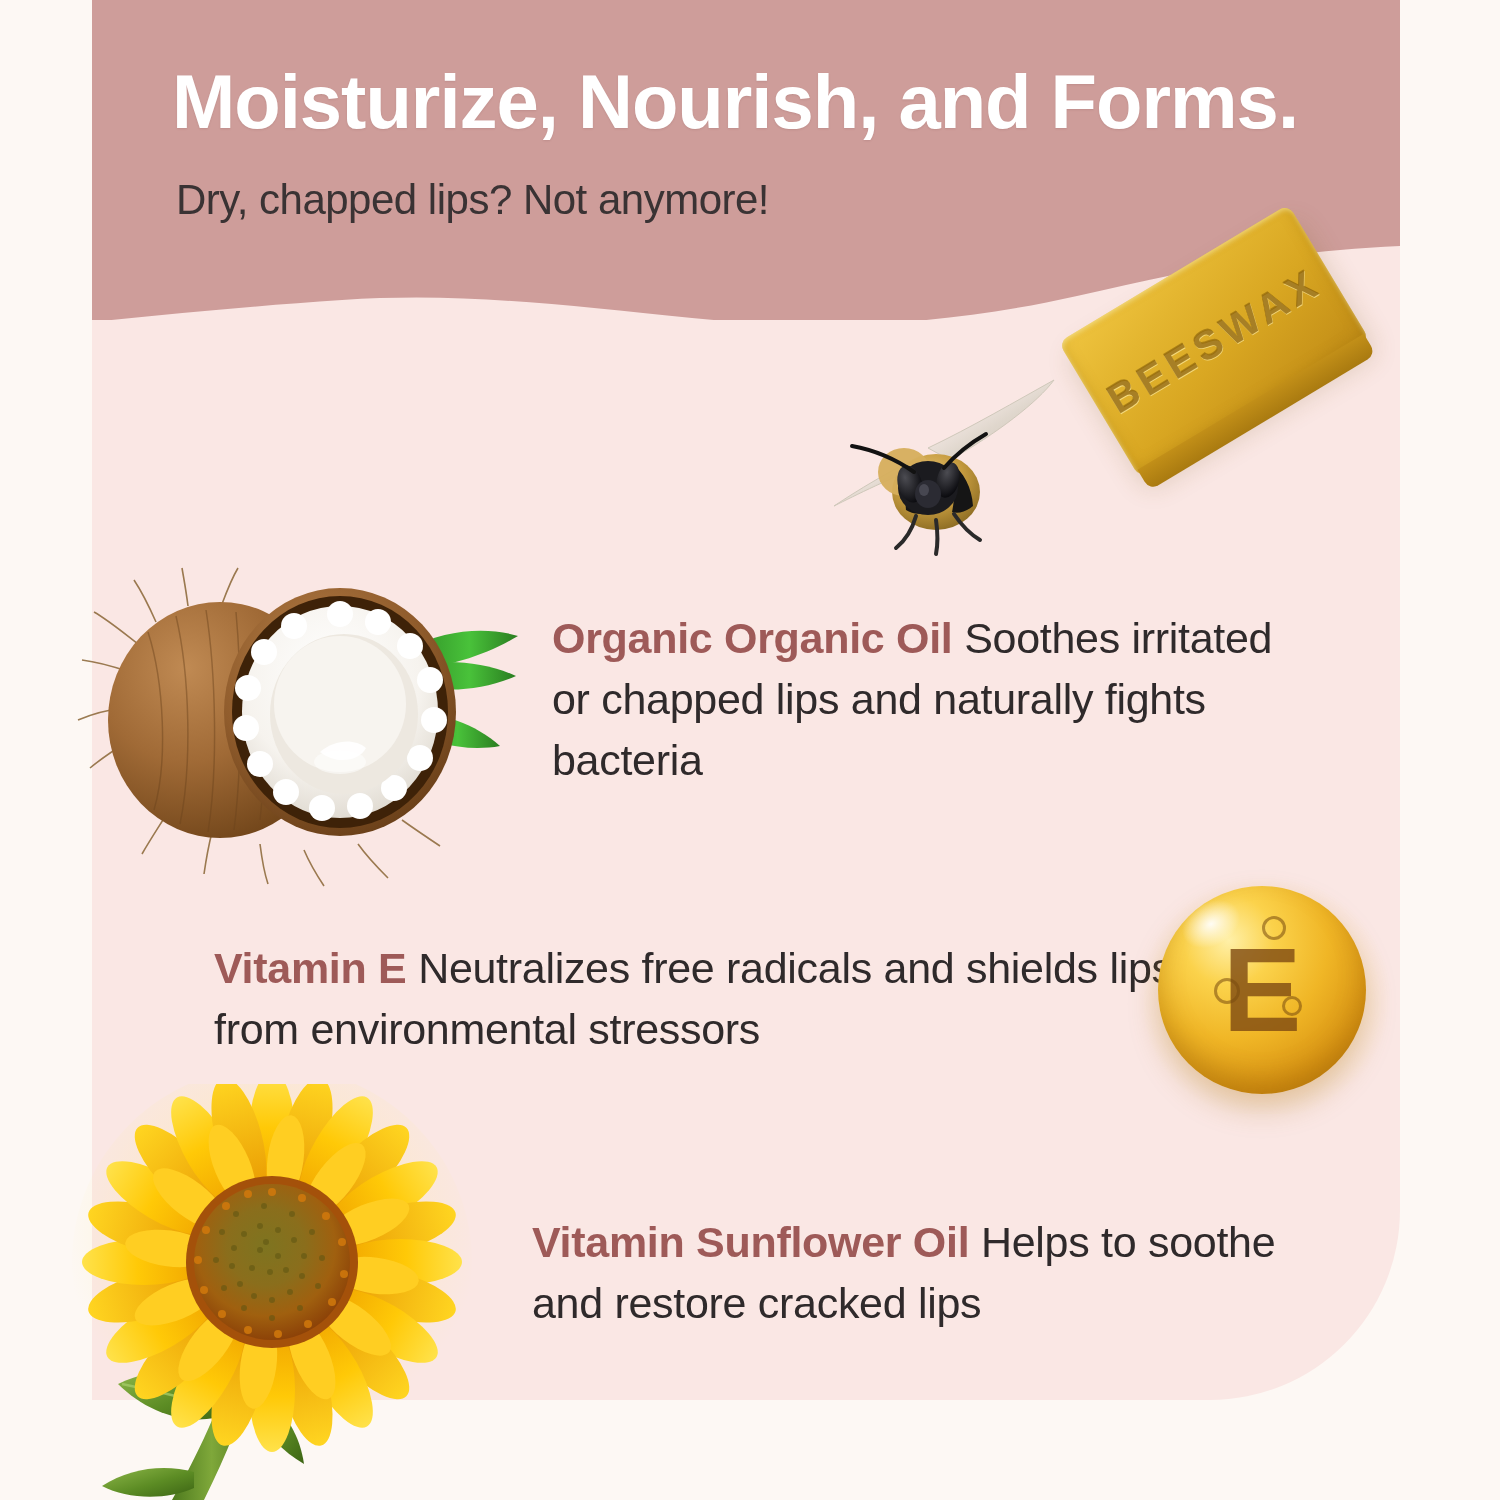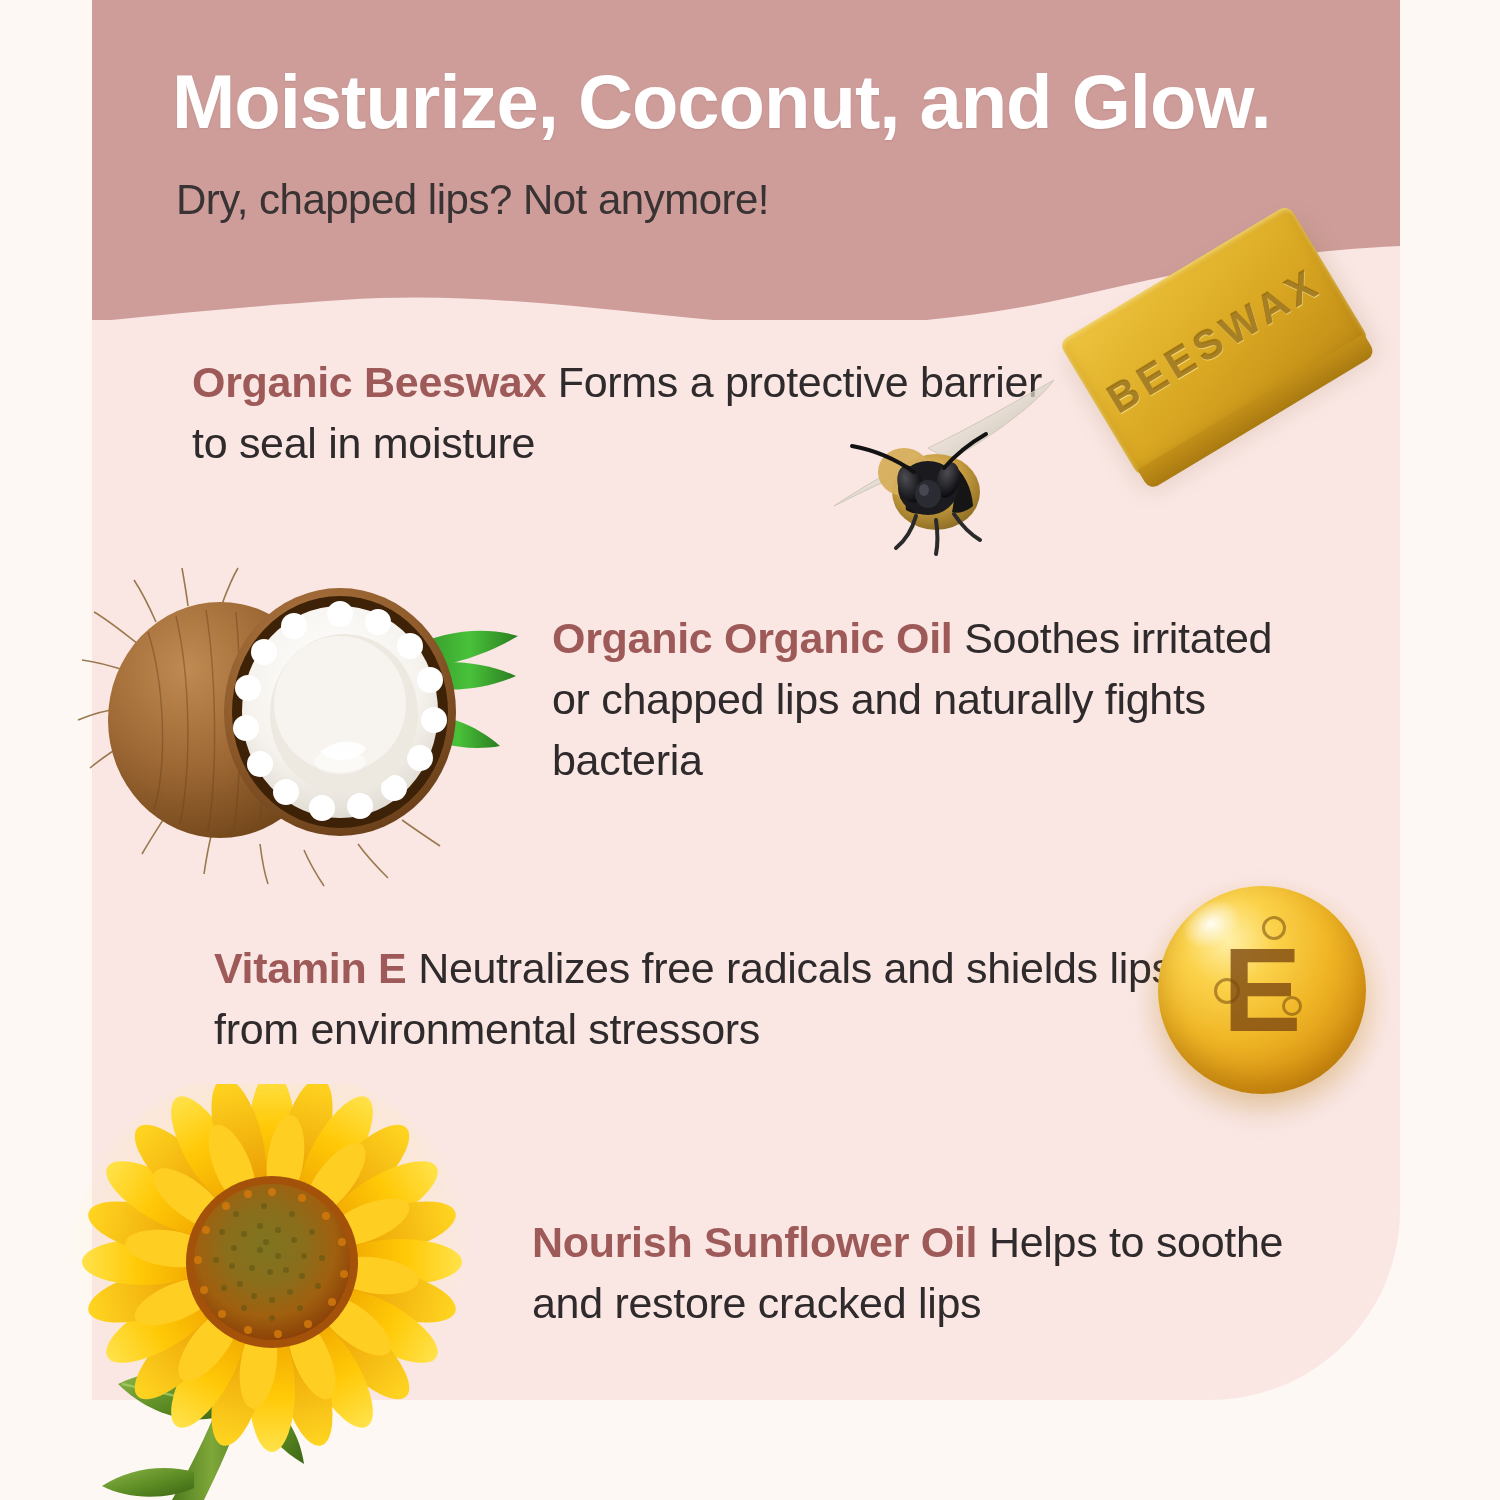--- a/index.html
+++ b/index.html
@@ -118,27 +118,23 @@
 <div id="stage">
 
   <div class="pink-panel"></div>
 
   <div class="header-band">
     <svg viewBox="0 0 1308 320" preserveAspectRatio="none">
       <path d="M0,0 H1308 V246 C1180,252 1090,272 985,296 C860,324 740,332 600,318 C470,305 370,292 250,300 C160,306 78,314 0,322 Z" fill="#CE9D9A"></path>
     </svg>
   </div>
 
-  <div class="headline">Moisturize, Coconut, and Glow.</div>
+  <div class="headline">Moisturize, Nourish, and Forms.</div>
   <div class="subhead">Dry, chapped lips? Not anymore!</div>
 
-  <div class="ing" id="ing-beeswax">
-    <b>Organic Beeswax</b>
-    <span>Forms a protective barrier to seal in moisture</span>
-  </div>
 
   <div class="beeswax-wrap">
     <div class="beeswax-bar">
       <div class="beeswax-emboss">BEESWAX</div>
     </div>
   </div>
 
   <div class="bee-wrap">
     <svg viewBox="0 0 230 190" width="230" height="190">
       <defs>
@@ -295,21 +291,21 @@
   <div class="vite-wrap">
     <div class="vite-glow"></div>
     <div class="vite-ball"></div>
     <div class="vite-letter">E</div>
     <div class="vbub" style="left:122px;top:38px;width:24px;height:24px;"></div>
     <div class="vbub" style="left:74px;top:100px;width:26px;height:26px;"></div>
     <div class="vbub" style="left:142px;top:118px;width:20px;height:20px;"></div>
   </div>
 
   <div class="ing" id="ing-sunflower">
-    <b>Nourish Sunflower Oil</b>
+    <b>Vitamin Sunflower Oil</b>
     <span>Helps to soothe and restore cracked lips</span>
   </div>
 
   <div class="sun-wrap">
     <svg viewBox="0 0 420 416" width="420" height="416">
       <defs>
         <linearGradient id="petalG" x1="0" y1="0" x2="0" y2="1">
           <stop offset="0%" stop-color="#FFE24A"></stop>
           <stop offset="45%" stop-color="#FFC907"></stop>
           <stop offset="100%" stop-color="#F0A400"></stop>

